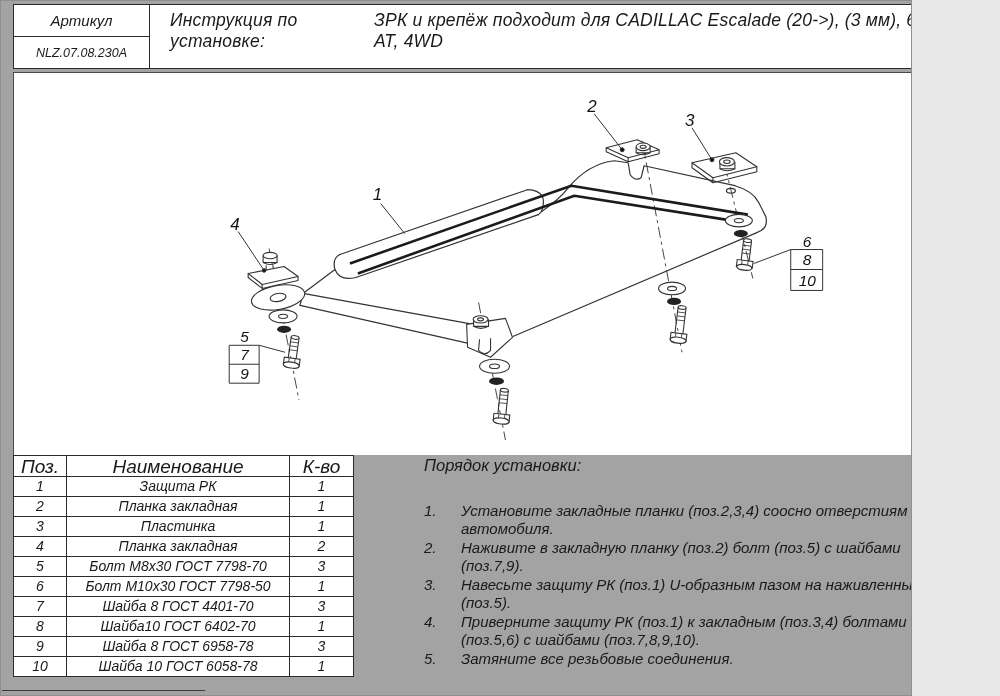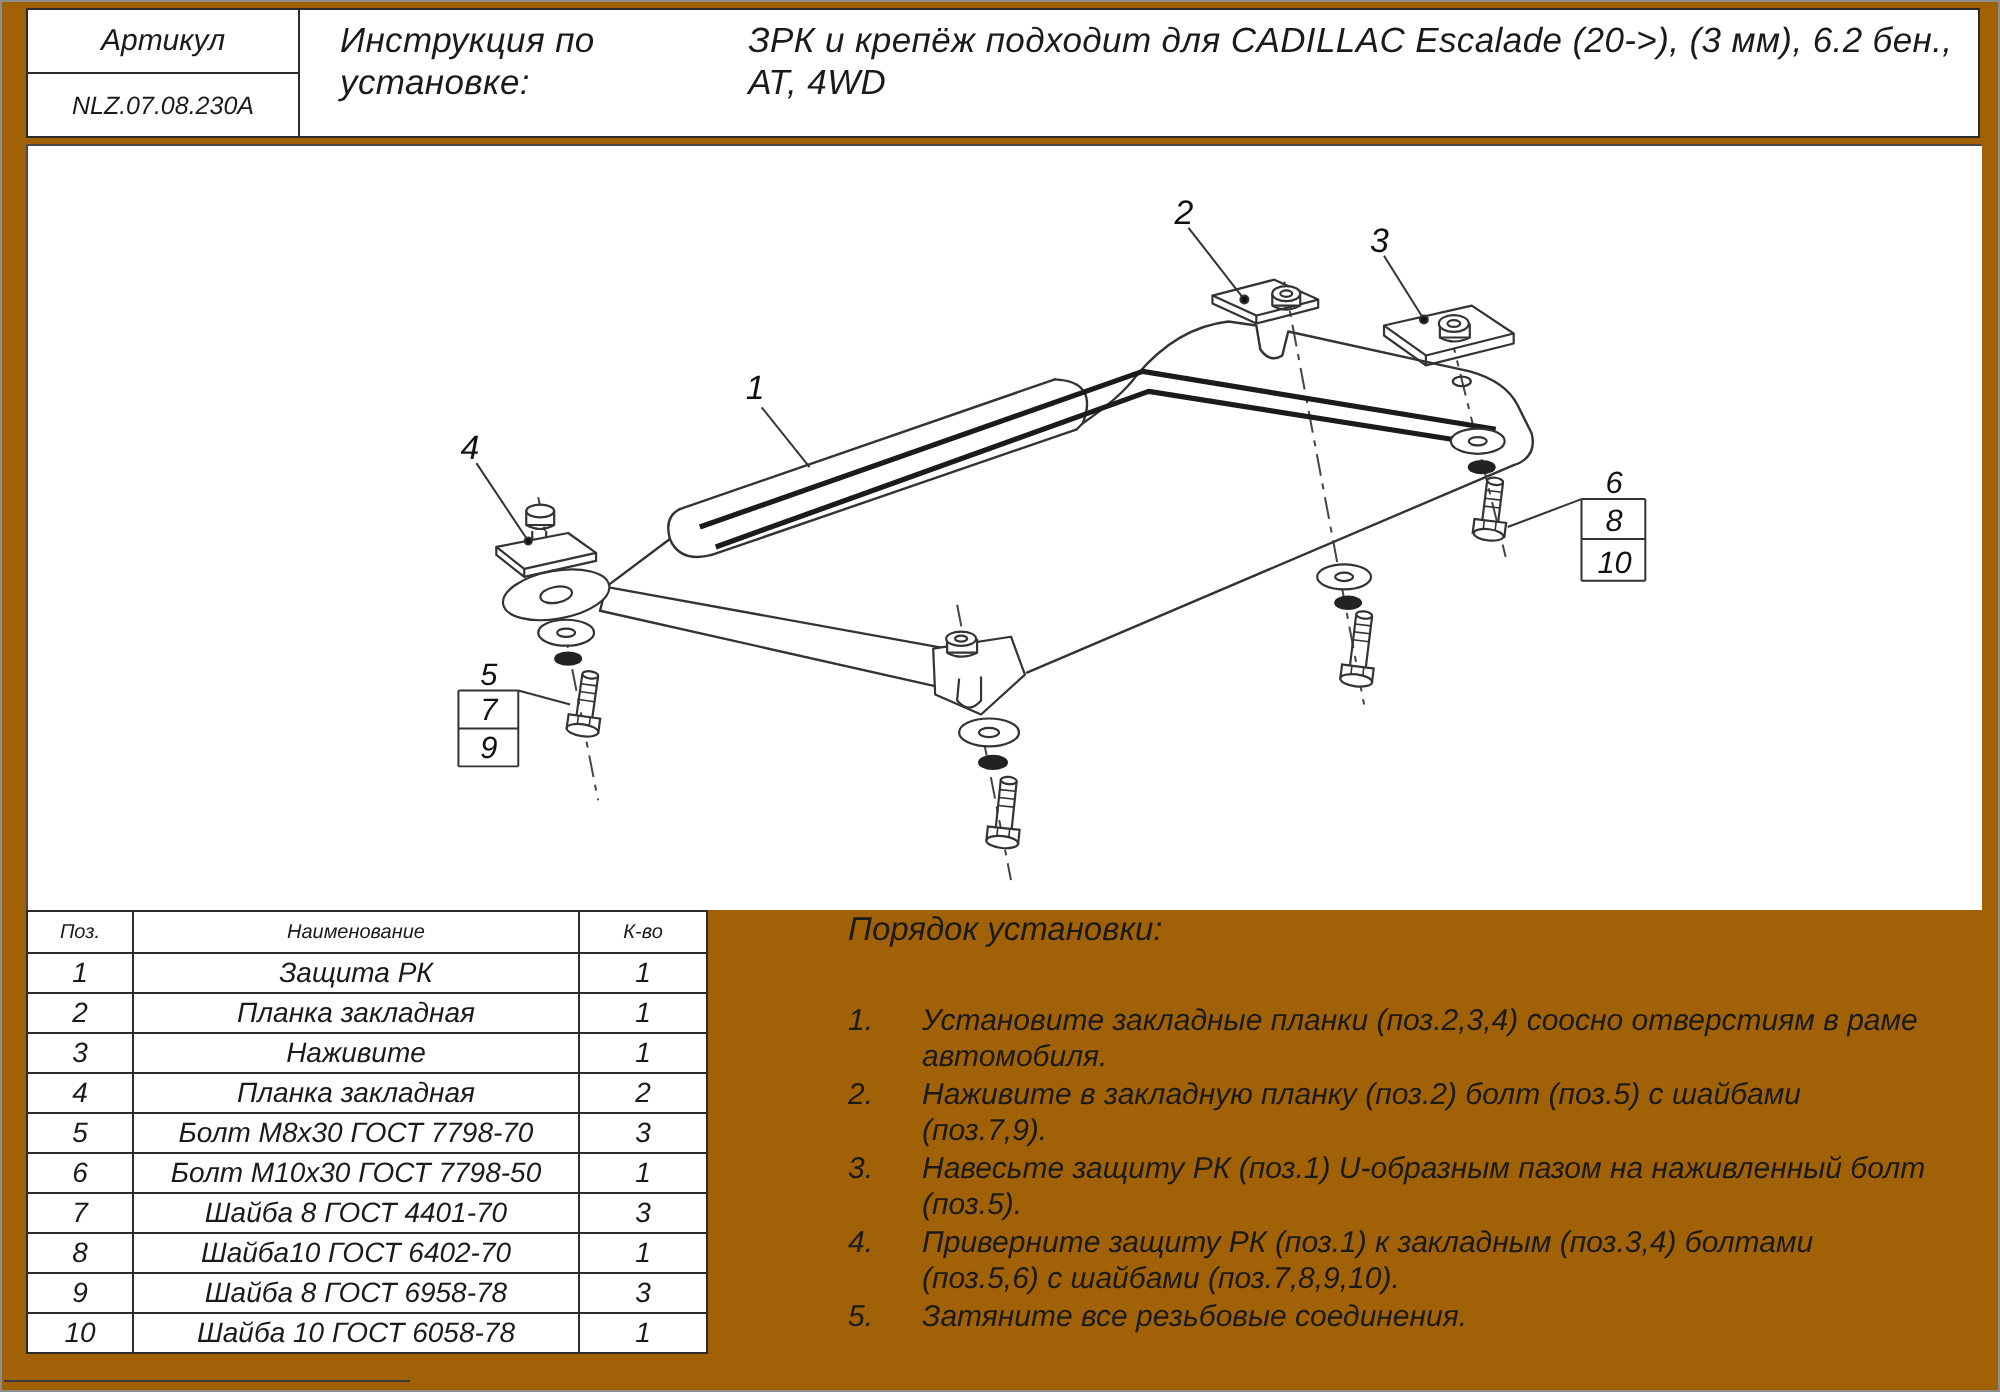--- a/index.html
+++ b/index.html
@@ -1,16 +1,16 @@
 <!DOCTYPE html>
 <html><head>
 <meta charset="utf-8">
 <style>
   html,body{margin:0;padding:0;background:#e8e8e8;}
-  .page{position:relative;width:1000px;height:696px;background:#a16207;
+  .page{position:relative;width:912px;height:696px;background:#a3a3a3;
         font-family:"Liberation Sans",sans-serif;font-style:italic;color:#1a1a1a;overflow:hidden;}
   .frame{position:absolute;inset:0;border:1px solid #8e8e8e;pointer-events:none;z-index:9;}
 
   
   .hdr{position:absolute;left:13px;top:4px;width:977px;height:65px;
        border:1.5px solid #2b2b2b;display:flex;box-sizing:border-box;background:#fff;}
   .hdr-left{width:136px;flex:none;border-right:1.5px solid #2b2b2b;display:flex;flex-direction:column;box-sizing:border-box;}
   .hdr-article-label{flex:1;display:flex;align-items:center;justify-content:center;
        border-bottom:1px solid #2b2b2b;font-size:15px;}
   .hdr-article-value{flex:1;display:flex;align-items:center;justify-content:center;font-size:12.5px;}
@@ -22,21 +22,21 @@
         border-left:1px solid #4a4a4a;border-top:1px solid #4a4a4a;background:#fff;}
   .draw svg{display:block;width:100%;height:100%;}
   .co{font-family:"Liberation Sans",sans-serif;font-style:italic;font-size:17px;fill:#111;}
   .co2{font-family:"Liberation Sans",sans-serif;font-style:italic;font-size:15.5px;fill:#111;}
 
   
   .ptable{position:absolute;left:13px;top:455px;border-collapse:collapse;font-size:14px;
           font-style:italic;background:#fff;}
   .ptable th,.ptable td{border:1px solid #2b2b2b;padding:0;text-align:center;font-weight:normal;
           height:19px;line-height:19px;white-space:nowrap;}
-  .ptable th{height:20px;font-size:10px;margin-top:20px;}
+  .ptable th{height:20px;font-size:19px;margin-top:20px;}
   .col-pos{width:52px;}
   .col-name{width:222px;}
   .col-qty{width:63px;}
 
   
   .instr{position:absolute;left:424px;top:456px;width:540px;}
   .instr-title{font-size:16.5px;font-weight:normal;margin:0 0 27px 0;}
   .step{display:flex;margin-bottom:2px;font-size:15px;line-height:17.5px;}
   .step-num{width:37px;flex:none;}
   .step-text{margin:0;flex:1;}
@@ -230,21 +230,21 @@
           <td>Защита РК</td>
           <td>1</td>
         </tr>
       <tr>
           <td>2</td>
           <td>Планка закладная</td>
           <td>1</td>
         </tr>
       <tr>
           <td>3</td>
-          <td>Наживите</td>
+          <td>Пластинка</td>
           <td>1</td>
         </tr>
       <tr>
           <td>4</td>
           <td>Планка закладная</td>
           <td>2</td>
         </tr>
       <tr>
           <td>5</td>
           <td>Болт М8х30 ГОСТ 7798-70</td>

